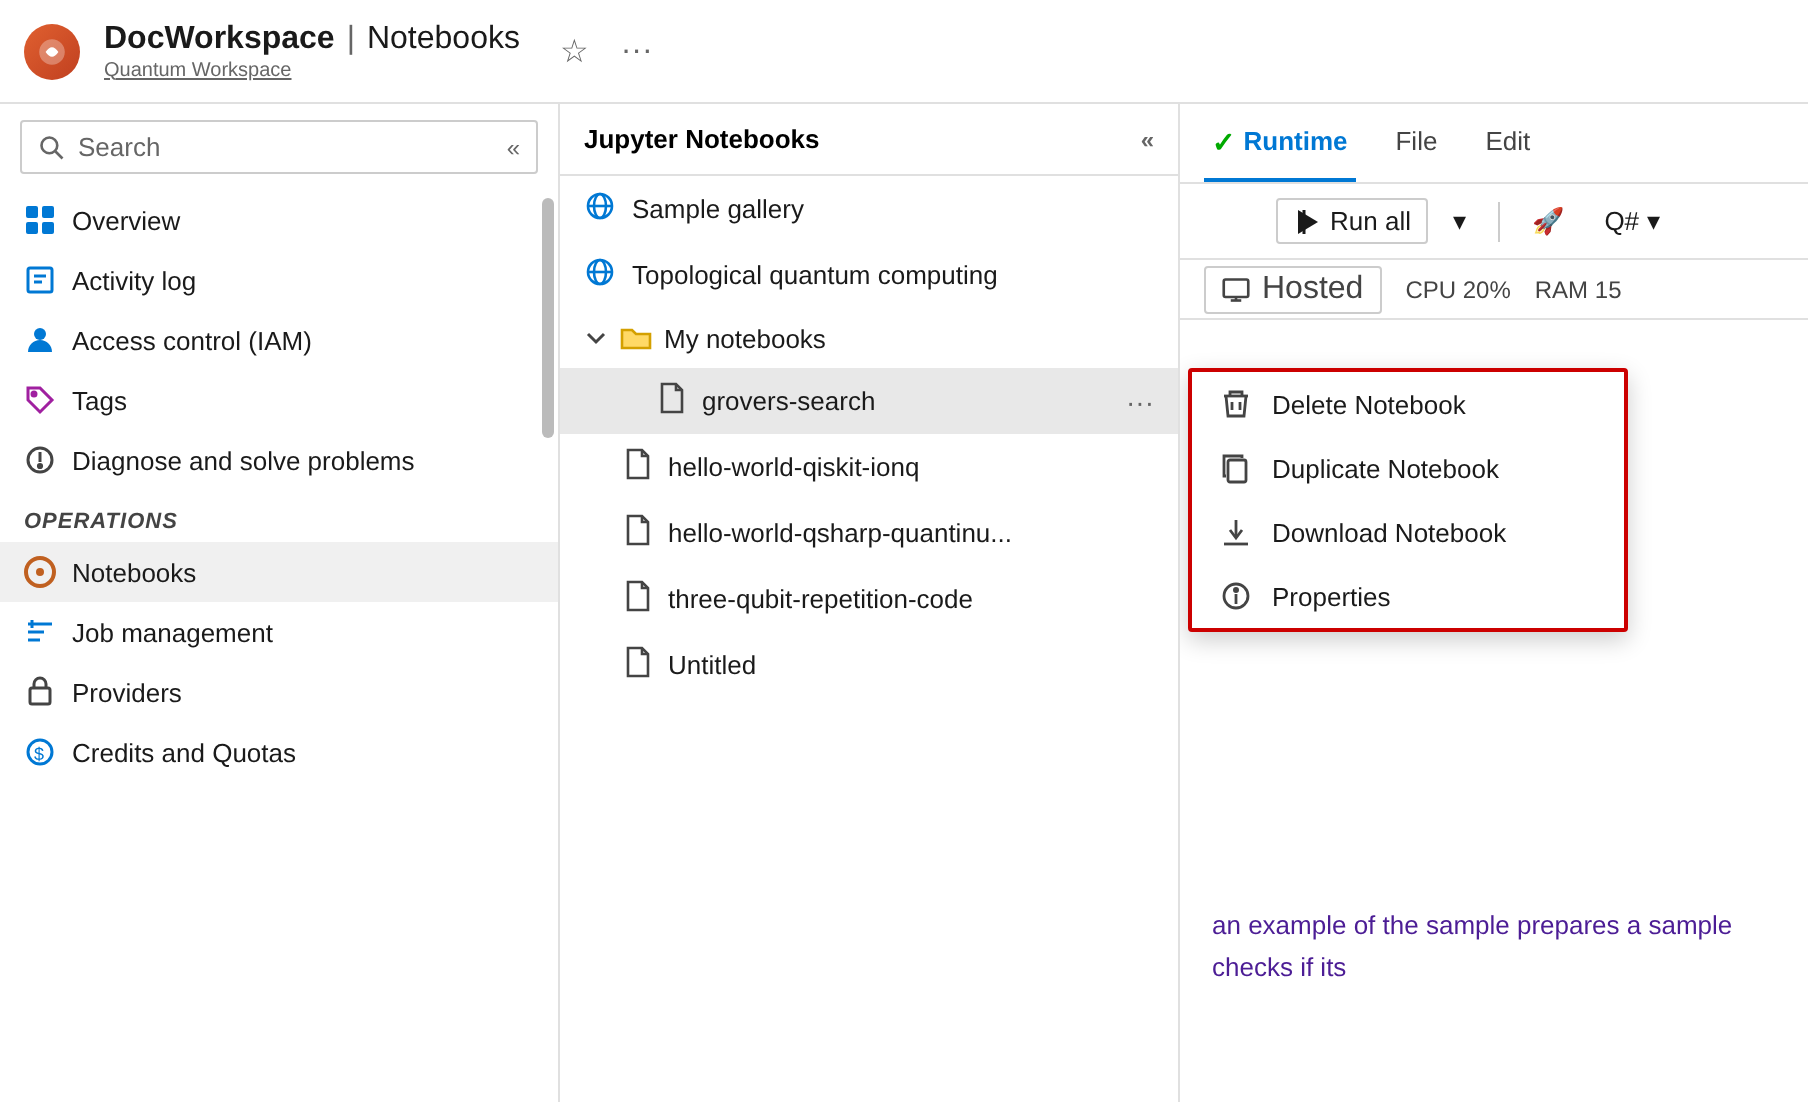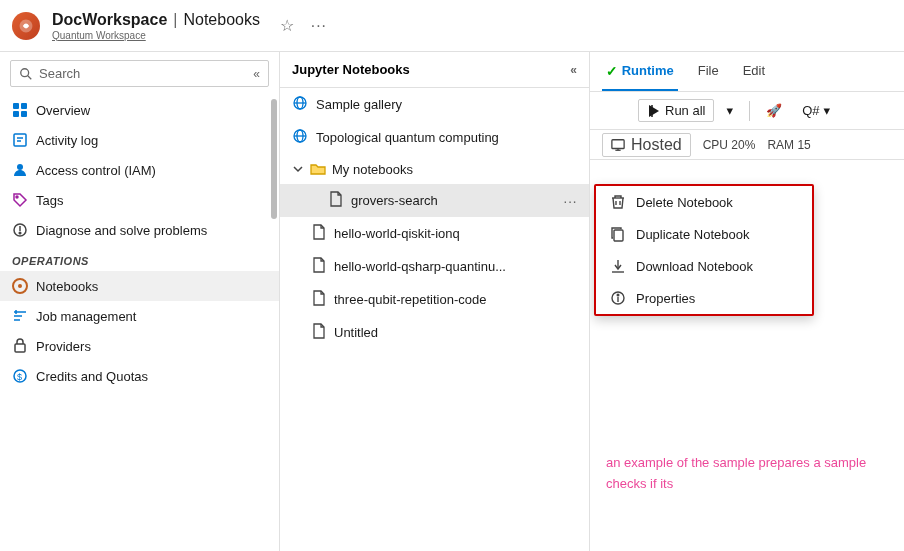--- a/index.html
+++ b/index.html
@@ -413,21 +413,21 @@
           </svg>
         <span>Hosted</span>
       </div>
       <span>CPU 20%</span>
       <span>RAM 15</span>
     </div>
 
     <div class="content-area">
       <div class="content-large">e</div>
       <div class="content-medium">tu</div>
-      <div style="margin-top:180px; font-size:13px; color:#ec4899; line-height:1.6;">
+      <div style="margin-top:180px; font-size:13px; color:#4c1d95; line-height:1.6;">
         <span>an example of the sample prepares a sample checks if its</span>
       </div>
     </div>
 
     <div class="context-menu">
       <div class="context-menu-box">
 
 
         <div class="menu-item">
           <div class="menu-item-icon">

